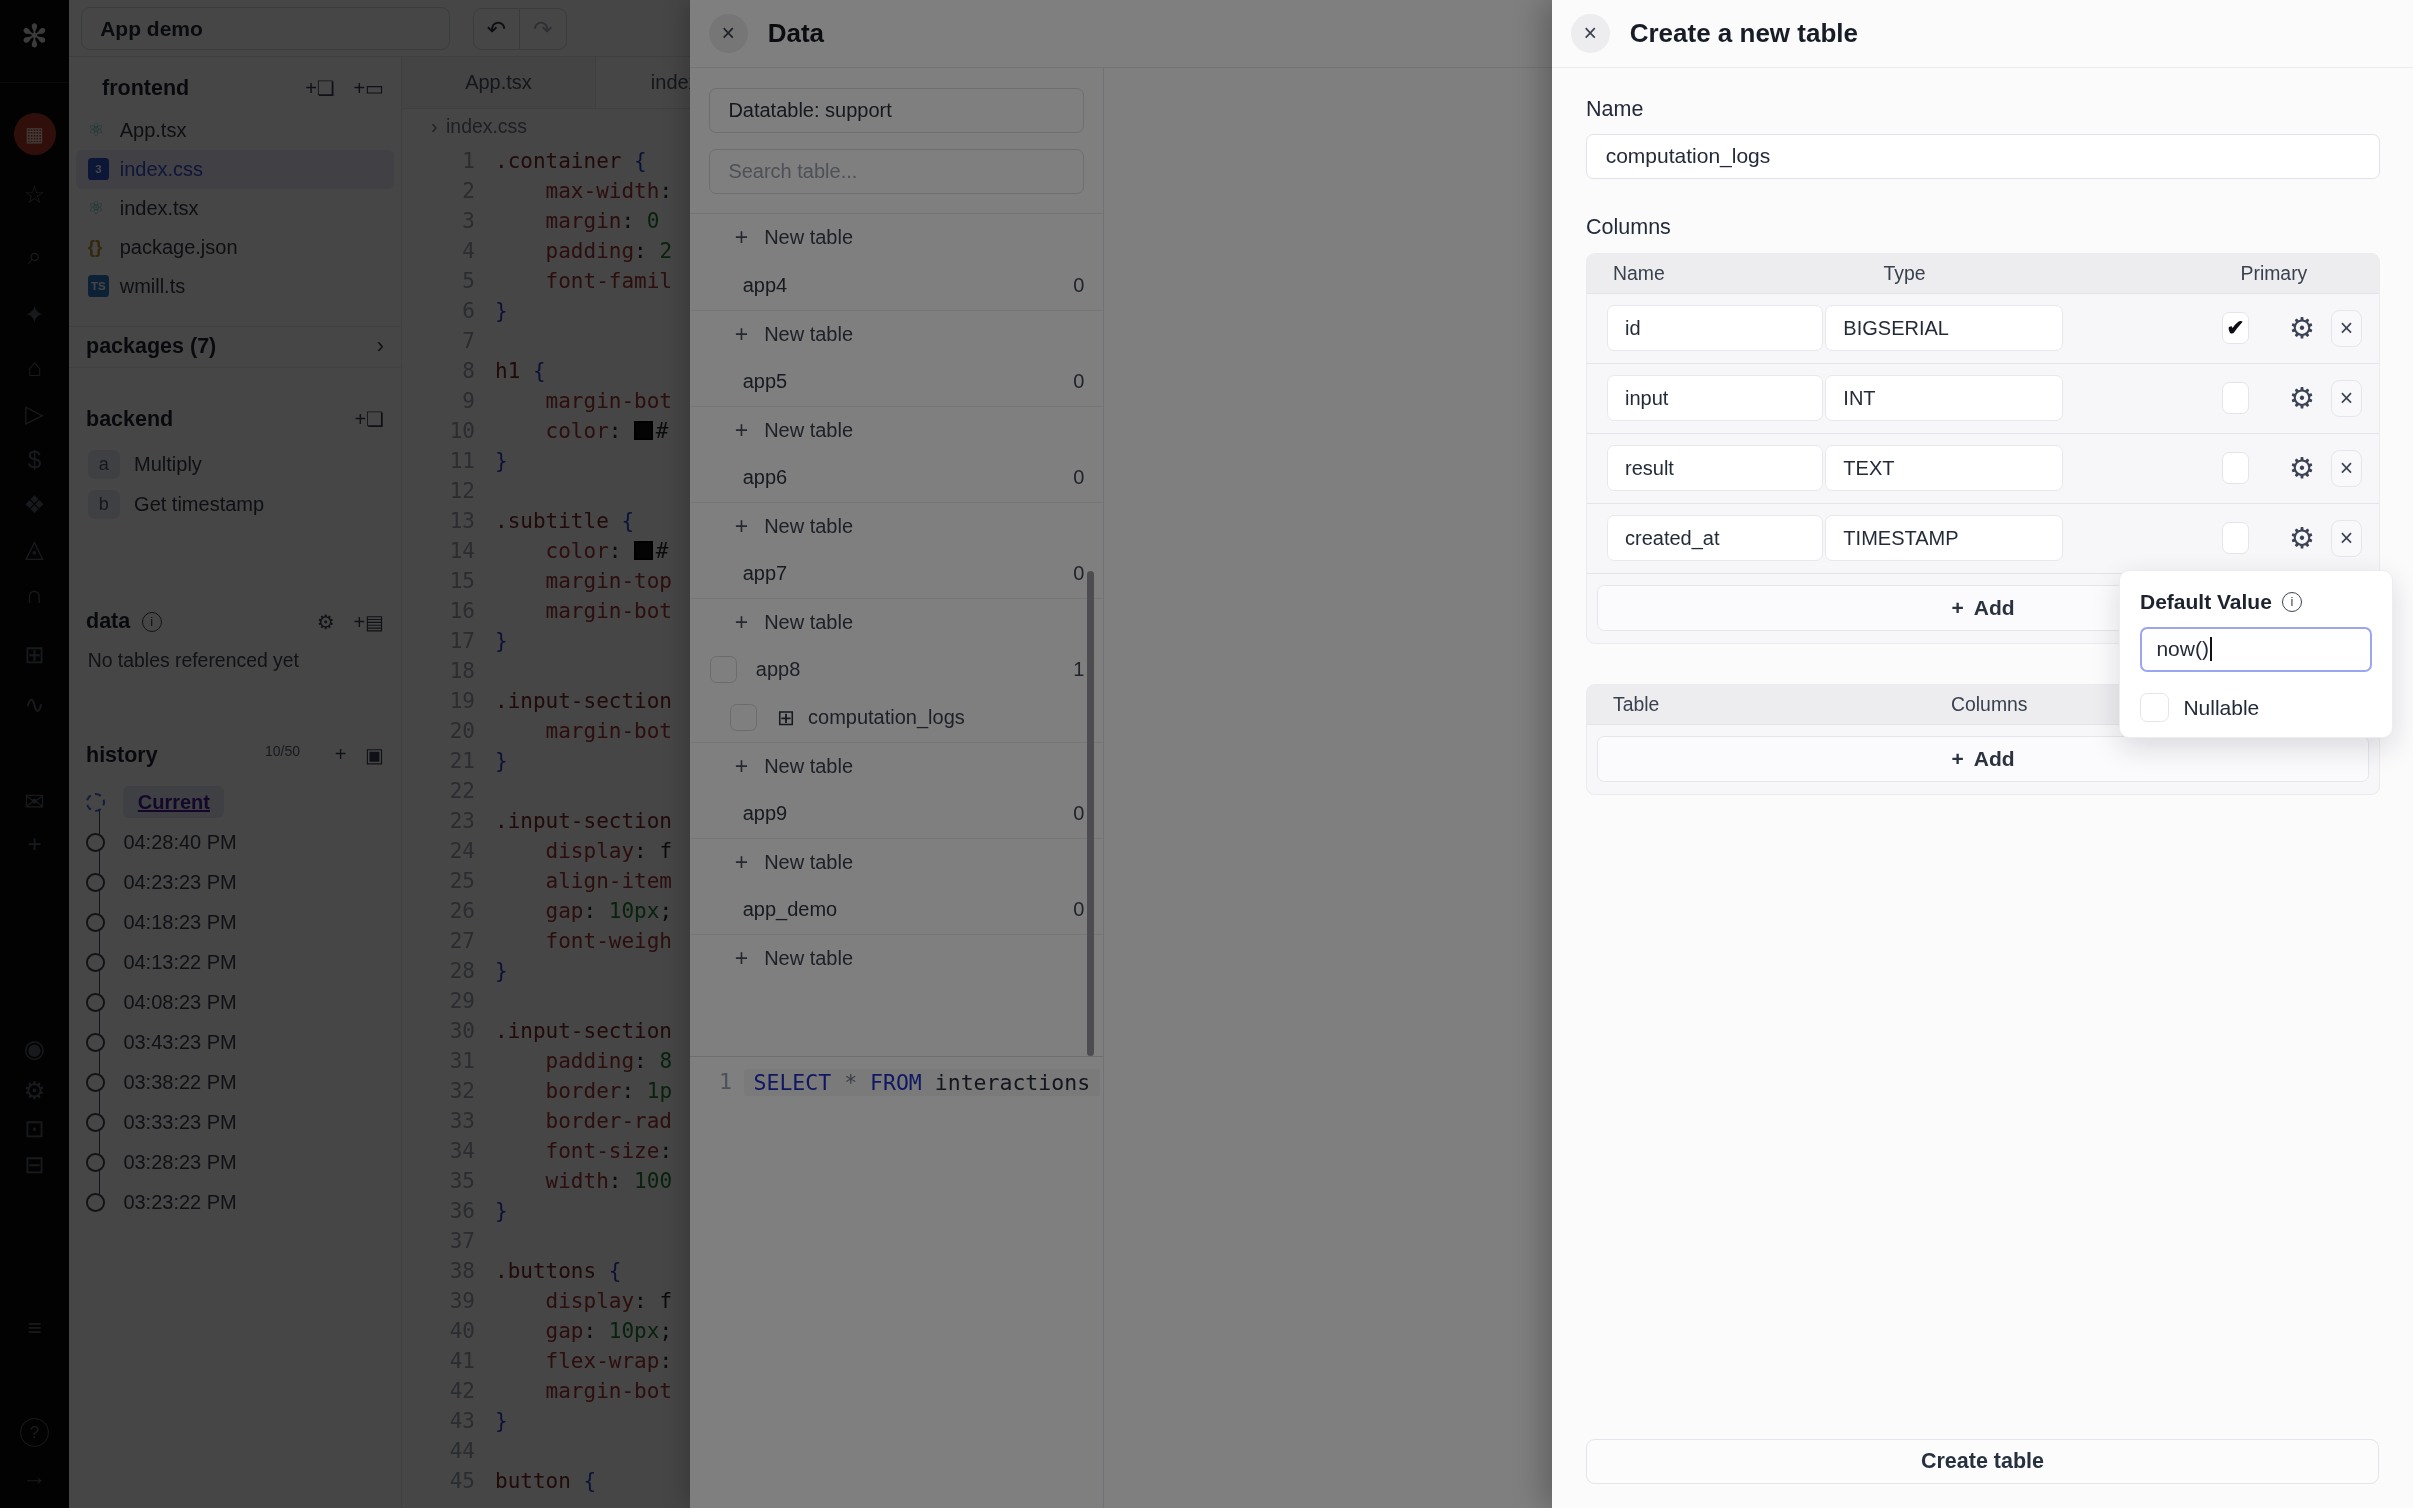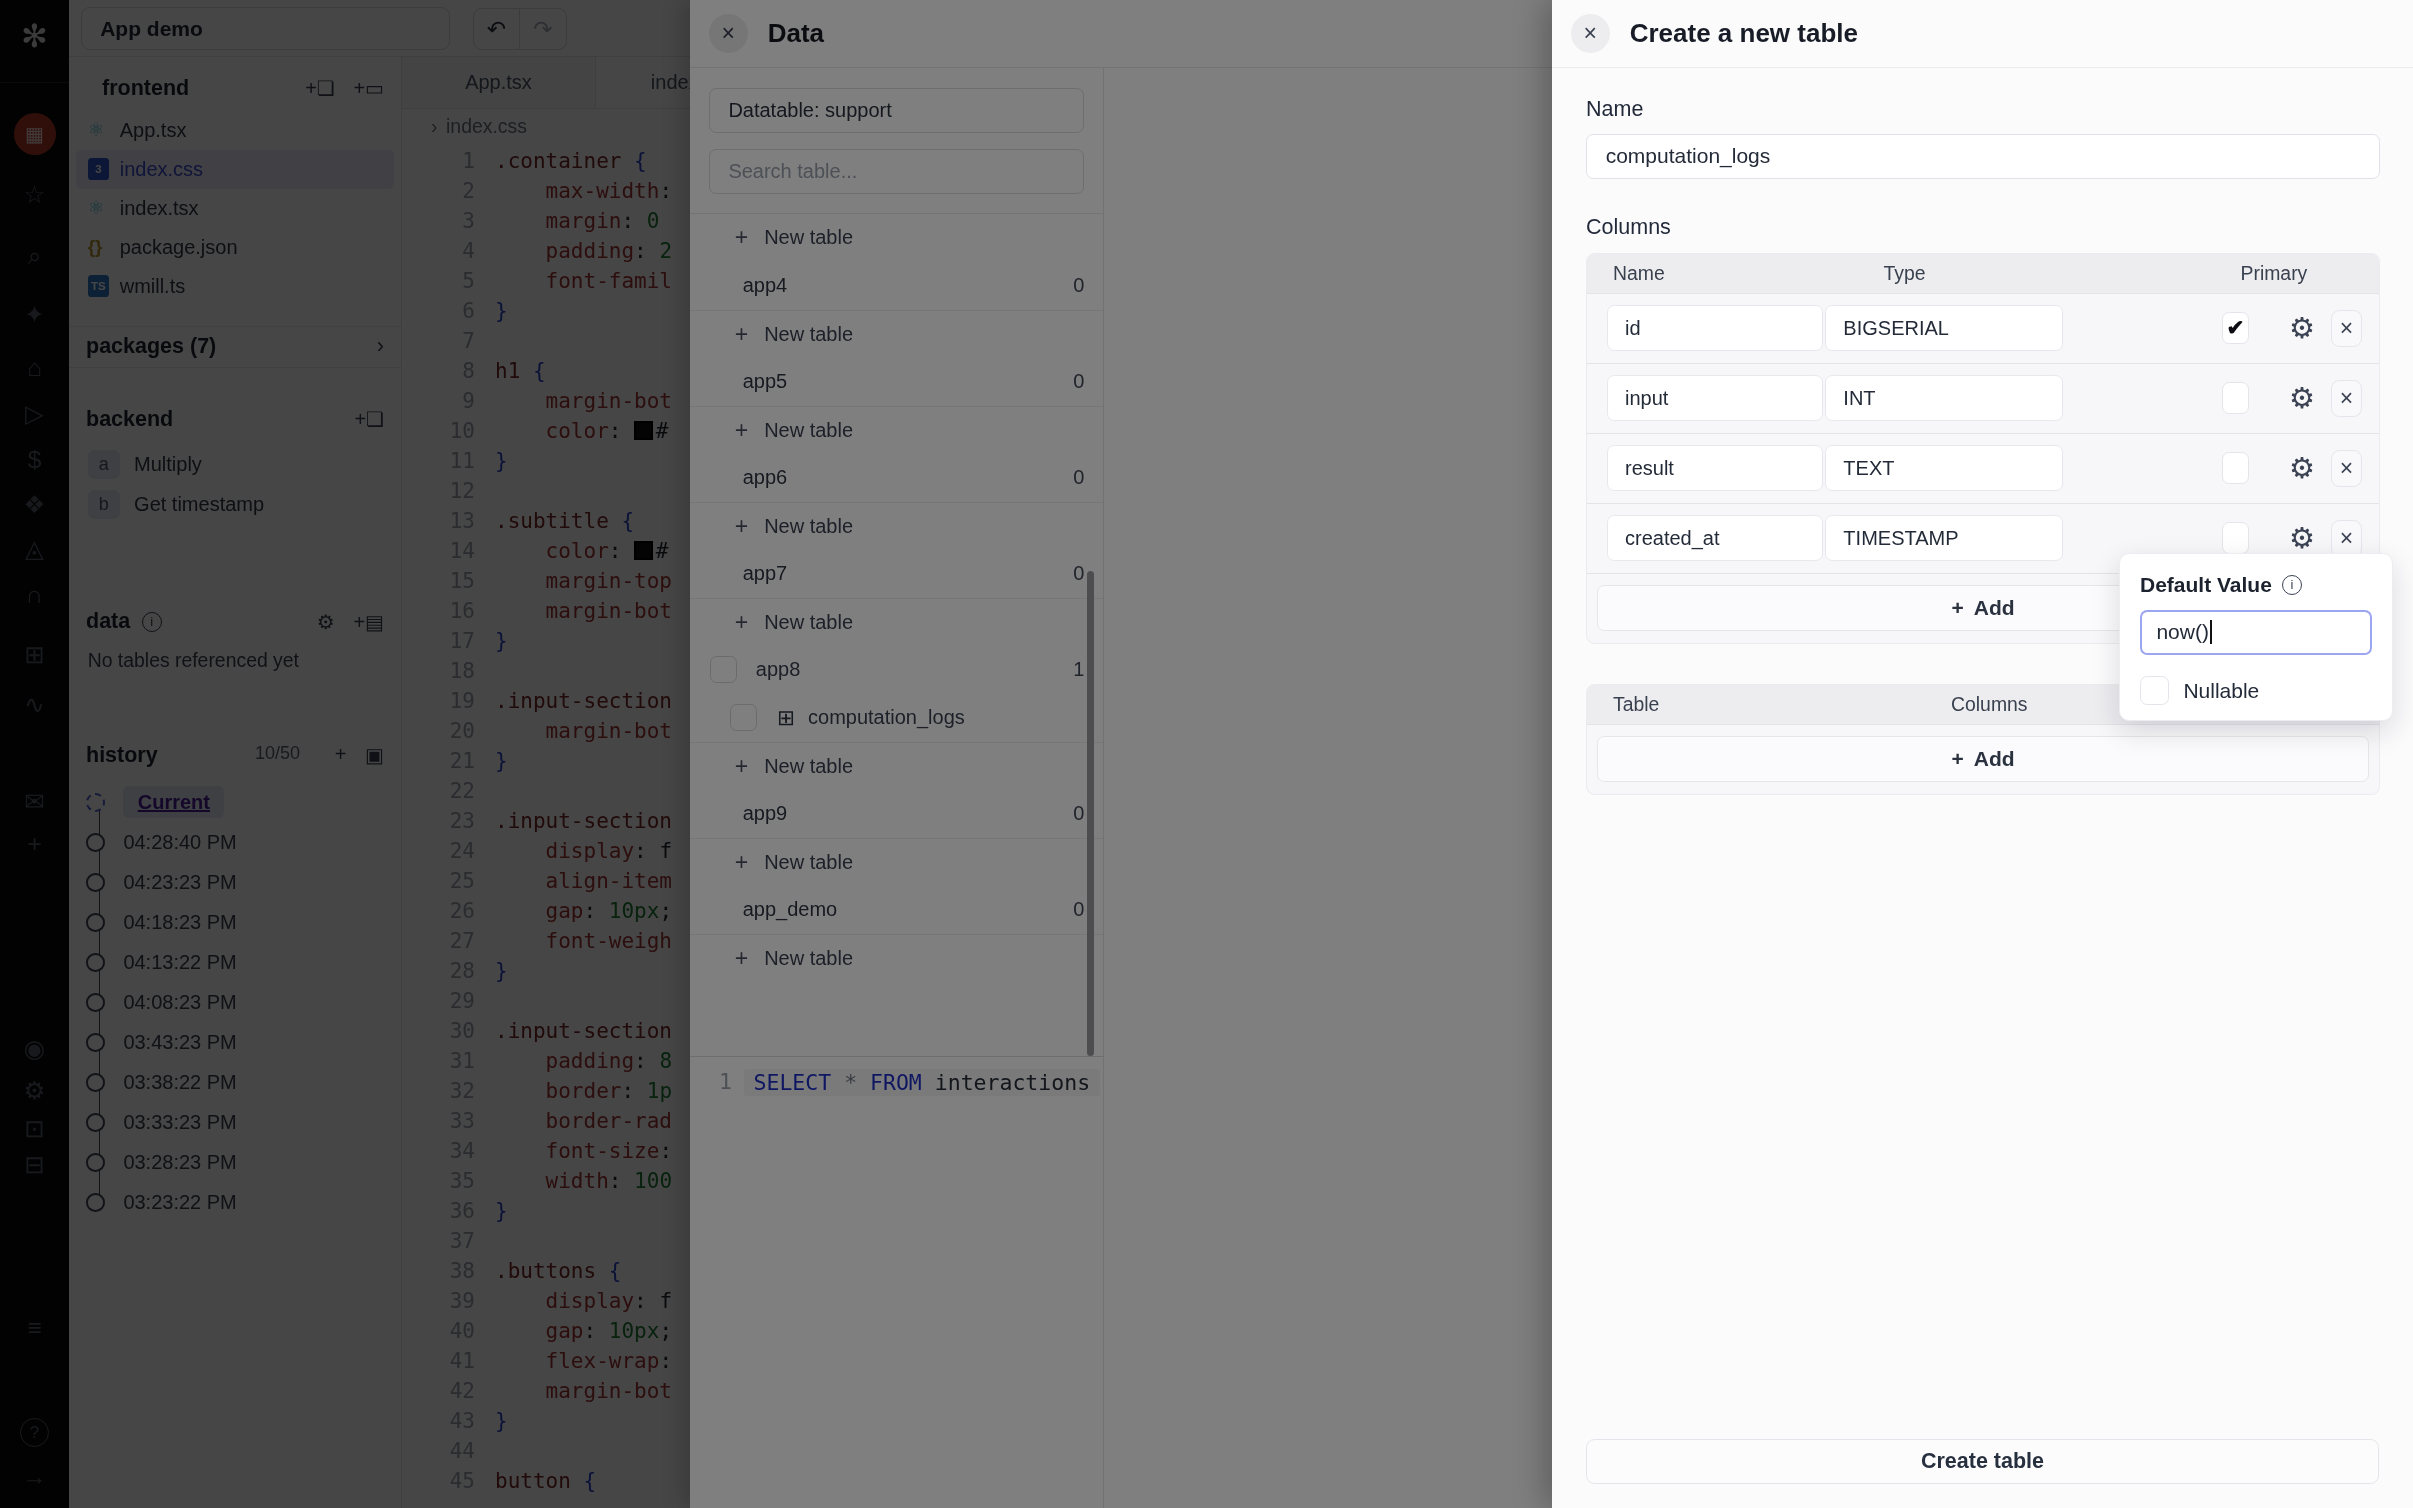--- a/index.html
+++ b/index.html
@@ -35,21 +35,21 @@
   .ico-braces { color:#b9952c; font-size:18.7px; font-weight:700; }
   .badge-sq { display:inline-flex; align-items:center; justify-content:center; width:21.5px; height:21.5px; border-radius:3.6px; color:#fff; font-size:11.5px; font-weight:700; }
   .badge-css { background:#2d53c9; }
   .badge-ts { background:#3178c6; }
   .packages-row { display:flex; align-items:center; height:42px; padding:0 17px; border-top:1.4px solid #e9eaee; border-bottom:1.4px solid #e9eaee; margin-top:20px; }
   .packages-row .chev { margin-left:auto; color:#3a4150; font-size:21.5px; }
   .backend-items { padding:2.9px 7.2px; }
   .chip-row { display:flex; align-items:center; height:40px; padding:0 11.5px; color:#333a47; }
   .chip { display:inline-flex; align-items:center; justify-content:center; width:32px; height:29px; background:#e7e9f6; color:#4a5568; border-radius:6.5px; font-size:18px; margin-right:14.4px; }
   .muted-line { padding:4.3px 18.7px; color:#3c4452; font-size:19.4px; }
-  .hist-counter { color:#5a6270; font-size:18px; margin-right:16px; }
+  .hist-counter { color:#5a6270; font-size:14px; margin-right:16px; }
   .timeline { position:relative; margin:4.3px 0 0 0; }
   .tl-line { position:absolute; left:29.5px; top:16px; bottom:18.7px; width:1.4px; background:#3f4654; }
   .tl-row { position:relative; display:flex; align-items:center; height:40px; padding-left:17px; color:#39404e; }
   .tl-node { width:18.7px; height:18.7px; border-radius:50%; border:2.2px solid #3f4654; background:#fff; margin-right:18.7px; flex:none; position:relative; z-index:1; }
   .tl-node.current { border:2.2px dashed #4f63d2; }
   .cur-chip { background:#e5e9fa; color:#4c1d95; font-weight:700; border-radius:5.7px; padding:4.3px 14.4px;text-decoration:underline; }
   
   .editor { position:absolute; left:402px; top:57px; width:1149px; height:1451px; background:#ffffff; z-index:5; }
   .tabbar { height:52px; background:#f7f7f8; border-bottom:1.4px solid #e4e5e9; display:flex; }
   .tab { width:194px; display:flex; align-items:center; justify-content:center; font-size:20px; color:#4b5563; border-right:1.4px solid #e4e5e9; background:#f7f7f8; }
@@ -108,21 +108,21 @@
   .cell-input.type { width:280px; margin-left:2px; }
   .pk-check { width:32px; height:32px; border-radius:7.2px; background:#fff; border:1.4px solid #e3e5ea; margin-left:159px; display:flex; align-items:center; justify-content:center; font-size:21.5px; font-weight:700; color:#0b0d12; }
   .gear { margin-left:40px; font-size:29px; color:#3b4354; line-height:1; }
   .xbtn { margin-left:16px; width:37px; height:37px; border:1.4px solid #e4e6ed; border-radius:8.6px; background:#f9f9fb; display:flex; align-items:center; justify-content:center; font-size:23px; color:#3b4354; }
   .add-row { height:70px; display:flex; align-items:center; border-top:1.4px solid #e3e4e9; padding:0 10px; }
   .add-btn { flex:1; height:46px; border:1.4px solid #e4e6eb; border-radius:7.2px; background:#fbfbfd; display:flex; align-items:center; justify-content:center; gap:10px; font-size:21px; font-weight:600; color:#2b323f; }
   .fk-wrap { margin-top:40px; }
   .fk-head .h-table { margin-left:26px; width:338px; }
   .submit-btn { position:absolute; left:34px; top:1439px; width:793px; height:45px; border:1.4px solid #e3e5ea; border-radius:8.6px; background:#fcfcfd; display:flex; align-items:center; justify-content:center; font-size:21.5px; font-weight:600; color:#27303f; }
   
-  .popup { position:absolute; left:2119px; top:553px; width:274px; height:168px; background:#ffffff; border:0.7px solid #ededf1; border-radius:10px; box-shadow:0 10px 29px rgba(20,24,40,0.14); z-index:60; padding:18.7px 20px; }
+  .popup { position:absolute; left:2119px; top:570px; width:274px; height:168px; background:#ffffff; border:0.7px solid #ededf1; border-radius:10px; box-shadow:0 10px 29px rgba(20,24,40,0.14); z-index:60; padding:18.7px 20px; }
   .pp-label { display:flex; align-items:center; gap:10px; font-size:21px; font-weight:700; color:#1c222e; }
   .info-circ { width:20px; height:20px; border-radius:50%; border:1.4px solid #3b4354; color:#3b4354; font-size:13px; display:inline-flex; align-items:center; justify-content:center; font-weight:400; }
   .pp-input { margin-top:13px; height:45px; border:2.2px solid #9ca6f0; border-radius:7.2px; background:#fff; font-size:21px; color:#242b38; padding:0 14.4px; display:flex; align-items:center; }
   .caret { display:inline-block; width:1.4px; height:24.4px; background:#111; margin-left:1.4px; }
   .pp-null { margin-top:21.5px; display:flex; align-items:center; gap:14.4px; font-size:21px; color:#232b3a; }
   .pp-check { width:29px; height:29px; border-radius:7.2px; border:1.4px solid #e3e5ea; background:#fff; }
 </style>
 </head>
 <body>
 

